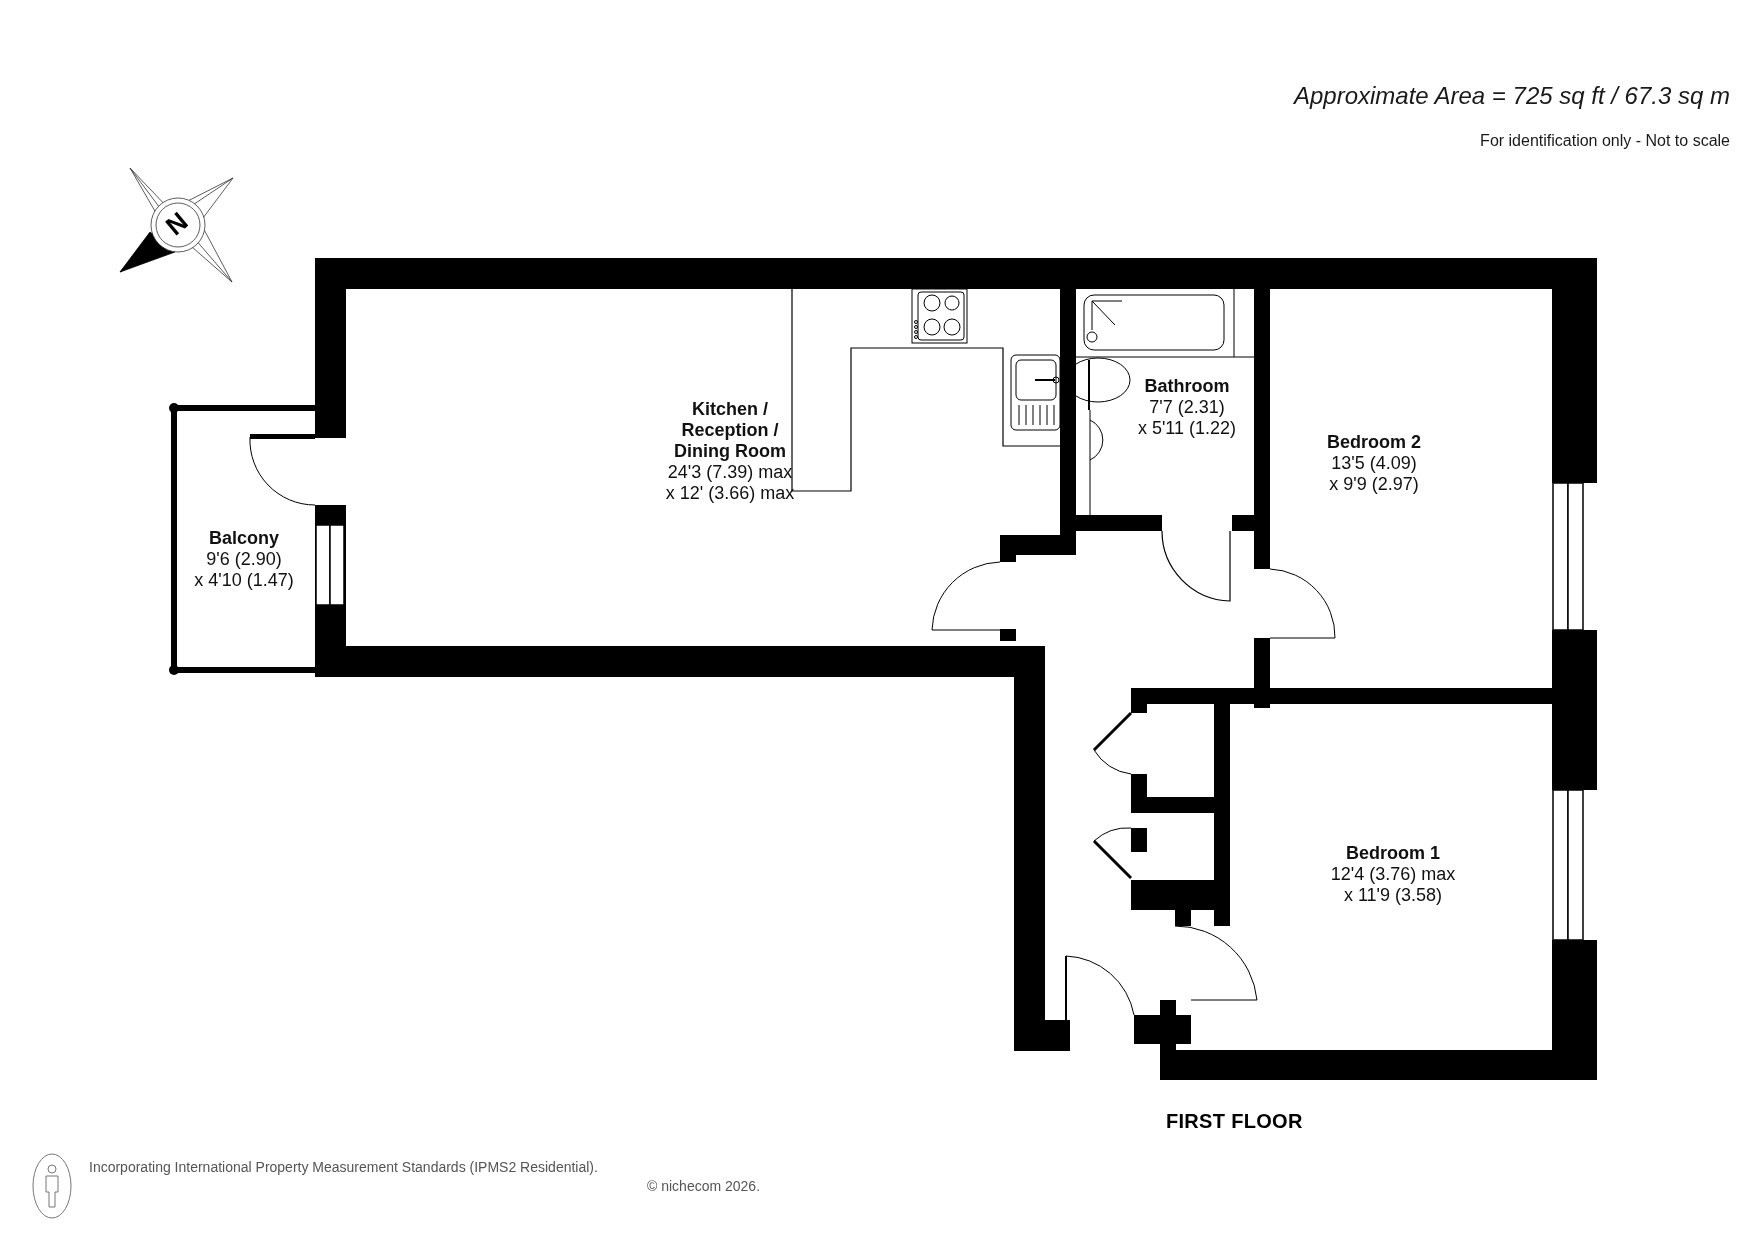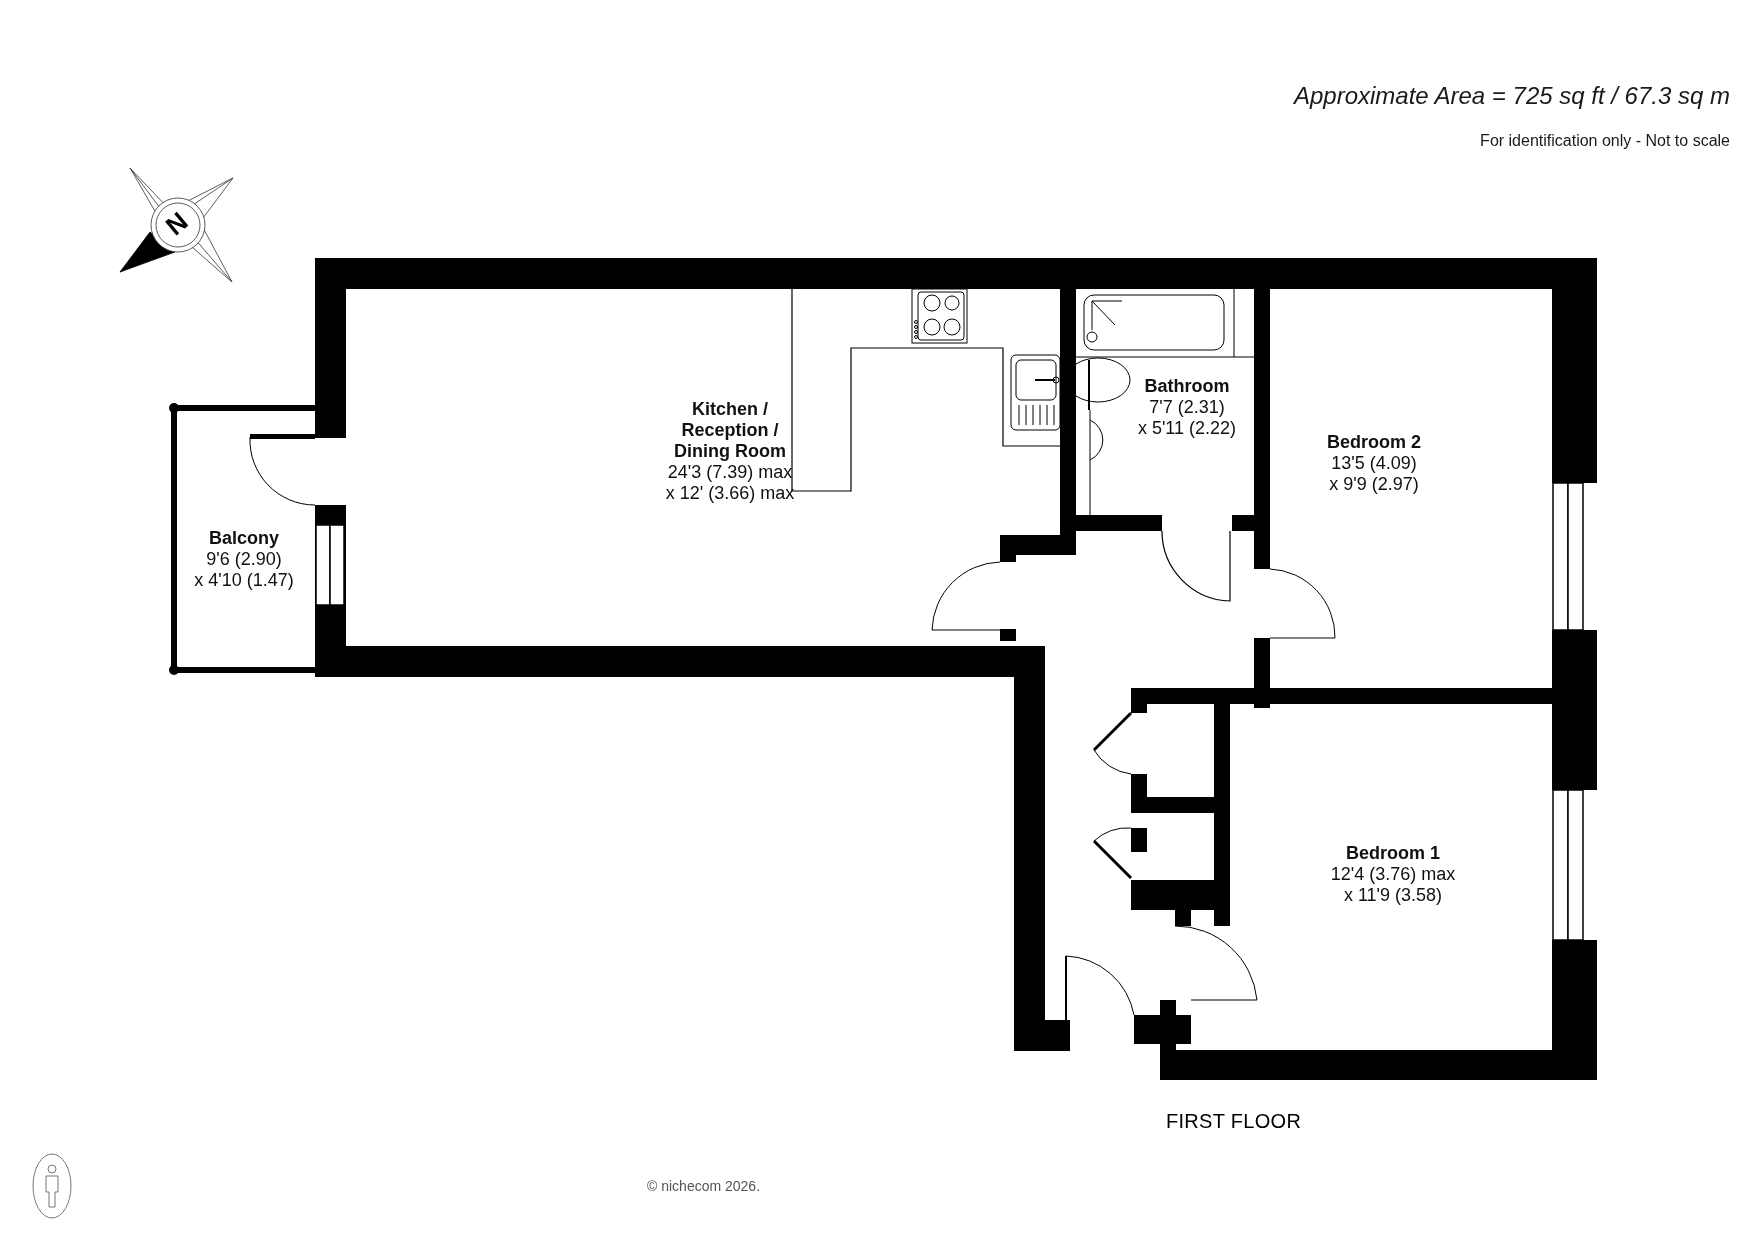--- a/index.html
+++ b/index.html
@@ -3,21 +3,21 @@
 <meta charset="utf-8">
 <style>
   html, body { margin: 0; padding: 0; background: #ffffff; }
   body { width: 1755px; height: 1241px; position: relative; overflow: hidden; font-family: "Liberation Sans", sans-serif; color: #000; }
   .area-title { position: absolute; right: 25px; top: 82px; font-size: 24px; color: #1a1a1a; white-space: nowrap; font-style: italic; }
   .area-sub { position: absolute; right: 25px; top: 120px; font-size: 16px; color: #1a1a1a; white-space: nowrap; margin-top: 12px; }
   svg.plan { position: absolute; left: 0; top: 0; }
   .room-label { position: absolute; text-align: center; transform: translateX(-50%); line-height: 21px; font-size: 18px; color: #111; white-space: nowrap; }
   .room-label .name { font-weight: bold; display: block; }
   .room-label .dim { display: block; }
-  .floor-label { position: absolute; left: 1166px; top: 1110px; font-weight: normal; font-size: 20px; letter-spacing: 0.3px; }
+  .floor-label { position: absolute; left: 1166px; top: 1110px; font-weight: bold; font-size: 20px; letter-spacing: 0.3px; }
   .footer { position: absolute; left: 89px; top: 1158px; font-size: 14px; color: #555; line-height: 19px; white-space: nowrap; }
   .footer .copy { position: absolute; left: 558px; top: 19px; }
   .person-icon { position: absolute; left: 30px; top: 1152px; }
 </style>
 </head>
 <body>
 
 <div class="area-title">Approximate Area = 725 sq ft / 67.3 sq m</div>
 <div class="area-sub">For identification only - Not to scale</div>
 
@@ -158,21 +158,21 @@
   <span class="name">Kitchen /</span>
   <span class="name">Reception /</span>
   <span class="name">Dining Room</span>
   <span class="dim">24'3 (7.39) max</span>
   <span class="dim">x 12' (3.66) max</span>
 </div>
 
 <div class="room-label" style="left:1187px; top:376px;">
   <span class="name">Bathroom</span>
   <span class="dim">7'7 (2.31)</span>
-  <span class="dim">x 5'11 (2.22)</span>
+  <span class="dim">x 5'11 (1.22)</span>
 </div>
 
 <div class="room-label" style="left:1374px; top:432px;">
   <span class="name">Bedroom 2</span>
   <span class="dim">13'5 (4.09)</span>
   <span class="dim">x 9'9 (2.97)</span>
 </div>
 
 <div class="room-label" style="left:244px; top:528px;">
   <span class="name">Balcony</span>
@@ -187,14 +187,15 @@
 </div>
 
 <div class="floor-label">FIRST FLOOR</div>
 
 <svg class="person-icon" width="50" height="70" viewBox="0 0 50 70">
   <ellipse cx="22" cy="34" rx="19" ry="32" fill="none" stroke="#777" stroke-width="1"></ellipse>
   <circle cx="22" cy="17" r="4" fill="none" stroke="#777" stroke-width="1"></circle>
   <path d="M16 24 L28 24 L28 40 L25 40 L25 55 L19 55 L19 40 L16 40 Z" fill="none" stroke="#777" stroke-width="1"></path>
 </svg>
 <div class="footer">
+  <div>Incorporating International Property Measurement Standards (IPMS2 Residential).</div>
   <span class="copy">© nichecom 2026.</span>
 </div>
 
 </body></html>

